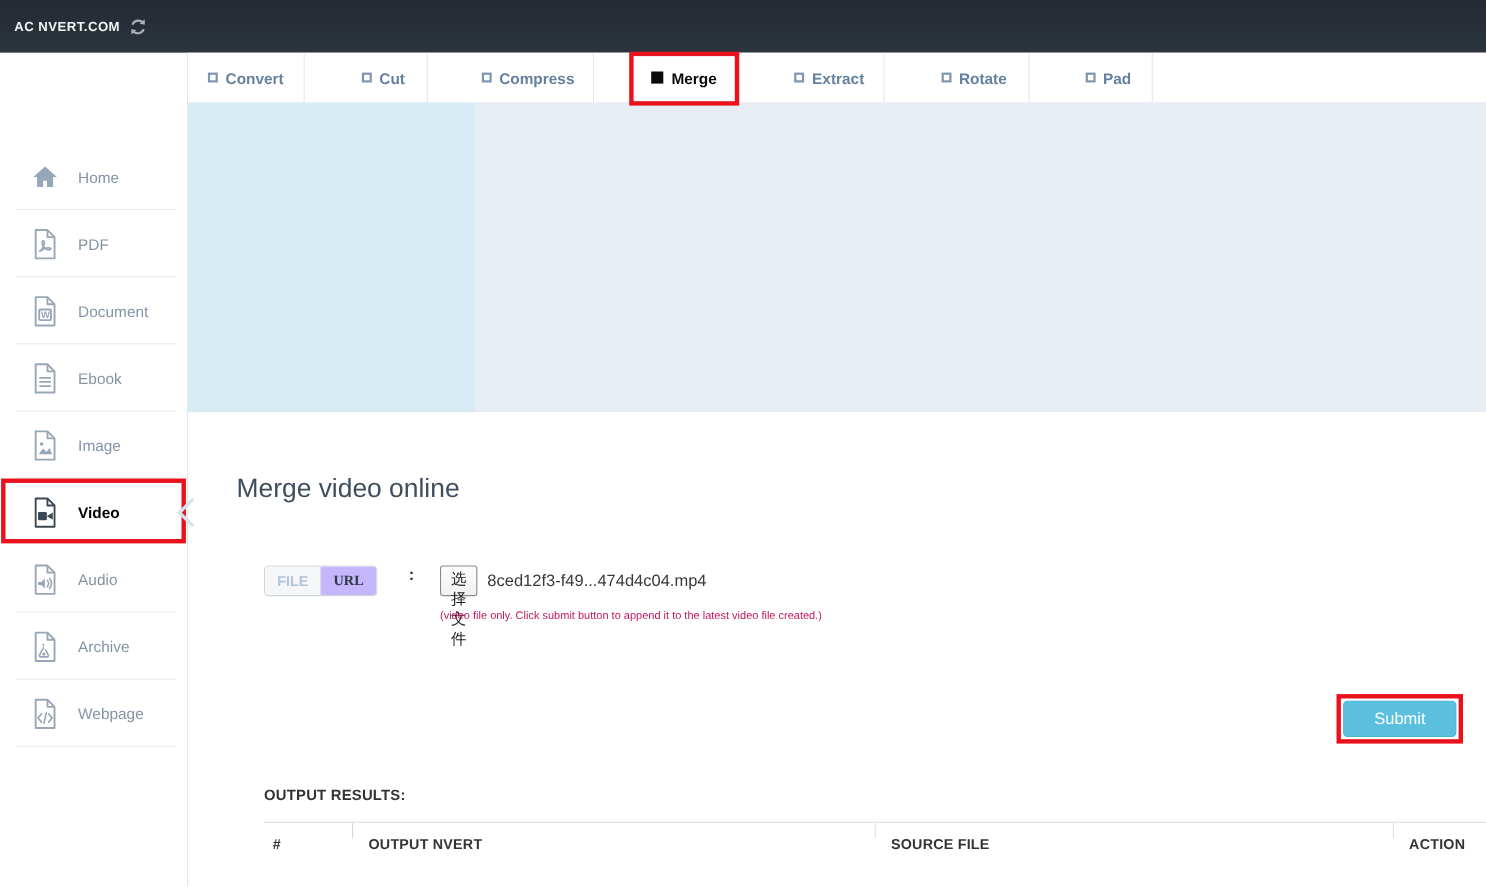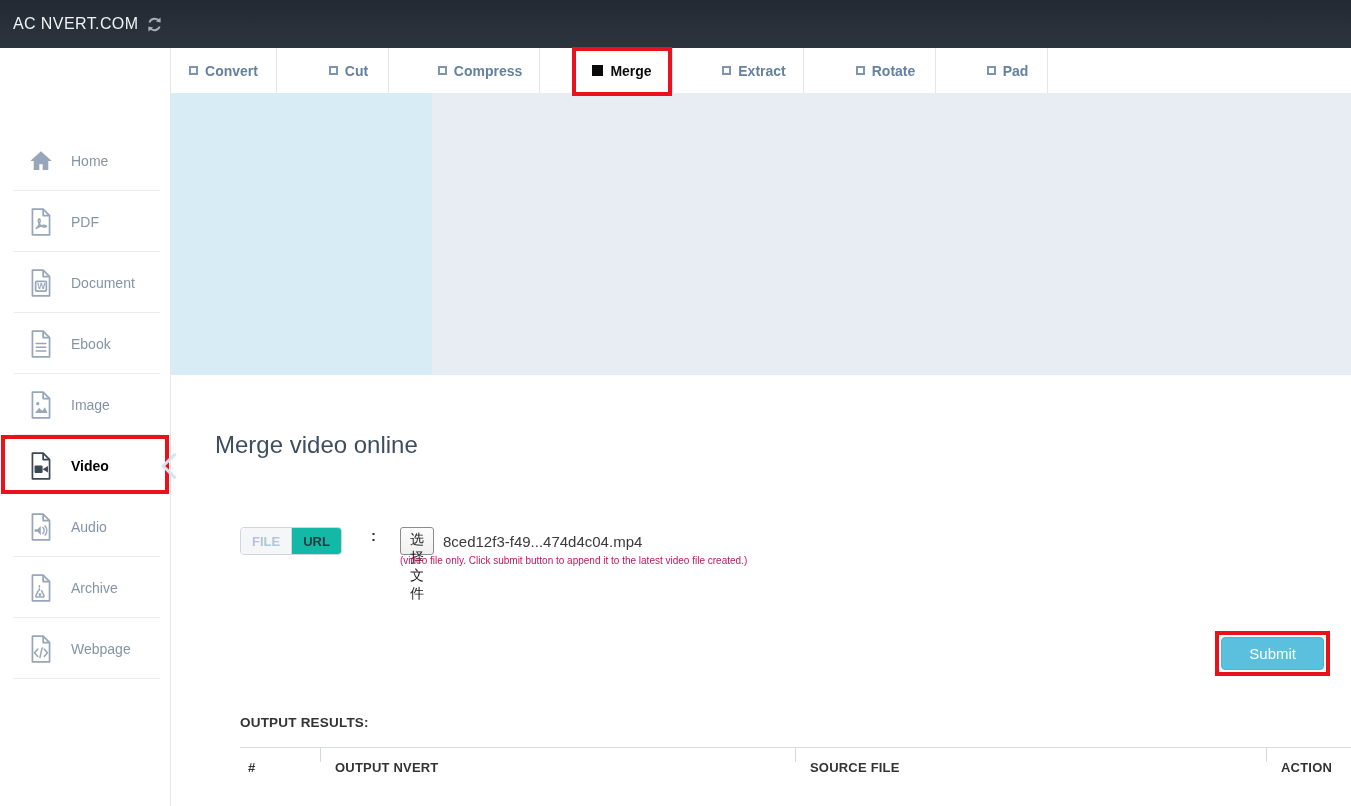--- a/index.html
+++ b/index.html
@@ -9,21 +9,21 @@
     background:#fff; position:relative; overflow:hidden;
     color:#333;
   }
   
   .topbar{
     position:absolute; top:0; left:0; width:1351px; height:48px;
     background:linear-gradient(180deg,#232a33 0%,#2c343e 100%);
     display:flex; align-items:center; padding-left:13px;
   }
   .logo{ display:flex; align-items:center; gap:7px; cursor:pointer; }
-  .logo-text{ color:#f1f3f5; font-size:16px; font-weight:normal; letter-spacing:.4px; }
+  .logo-text{ color:#f1f3f5; font-size:12px; font-weight:bold; letter-spacing:.4px; }
   .logo-icon svg{ display:block; }
   
   .sidebar{
     position:absolute; top:48px; left:0; width:171px; bottom:0;
     background:#fff; border-right:1px solid #e3e6e9; z-index:3;
   }
   .side-list{ padding-top:82px; }
   .side-item{
     height:61px; display:flex; align-items:center; padding-left:28px;
     position:relative; cursor:pointer;
@@ -68,31 +68,31 @@
   
   .banner{ display:flex; height:282px; }
   .banner-left{ width:261px; background:#d8ecf6; }
   .banner-right{ flex:1; background:#e7edf3; }
   
   .content{ position:relative; height:383px; background:#fff; }
   .page-title{
     position:absolute; left:44px; top:56px;
     font-size:24px; font-weight:400; color:#3e4e5e;
   }
-  .form-row{ position:absolute; left:69px; top:152px; display:flex; align-items:flex-start;gap:20px; }
+  .form-row{ position:absolute; left:69px; top:139px; display:flex; align-items:flex-start;gap:20px; }
   .toggle-group{
     display:inline-flex; border:1px solid #cfd6dd; border-radius:4px;
     overflow:hidden; height:28px;
   }
   .toggle-btn{
     display:flex; align-items:center; padding:0 11px; font-size:13px;
     font-weight:bold; cursor:pointer;
   }
   .toggle-file{ background:#f4f6f8; color:#b3c4d6; border-right:1px solid #cfd6dd; }
-  .toggle-url{ background:#14b8a6; color:#2f3942; }
+  .toggle-url{ background:#c4b5fd; color:#2f3942;font-family:Liberation Serif, serif; }
   .colon{ font-size:15px; font-weight:bold; color:#333; margin-left:9px; }
   .file-input{ position:absolute; left:160px; top:0; display:flex; align-items:center; height:28px; }
   .choose-btn{
     font-family:"Liberation Sans",sans-serif;
     font-size:14px; color:#1a1a1a; background:linear-gradient(180deg,#fdfdfd,#f0f0f0);
     border:1px solid #8b8b8b; border-radius:3px; padding:3px 9px; cursor:pointer;
     height:28px;
   }
   .file-name{ margin-left:9px; font-size:15px; color:#3a3a3a; white-space:nowrap; }
   .note{ position:absolute; left:229px; top:180px; font-size:10px; color:#be185d; }

